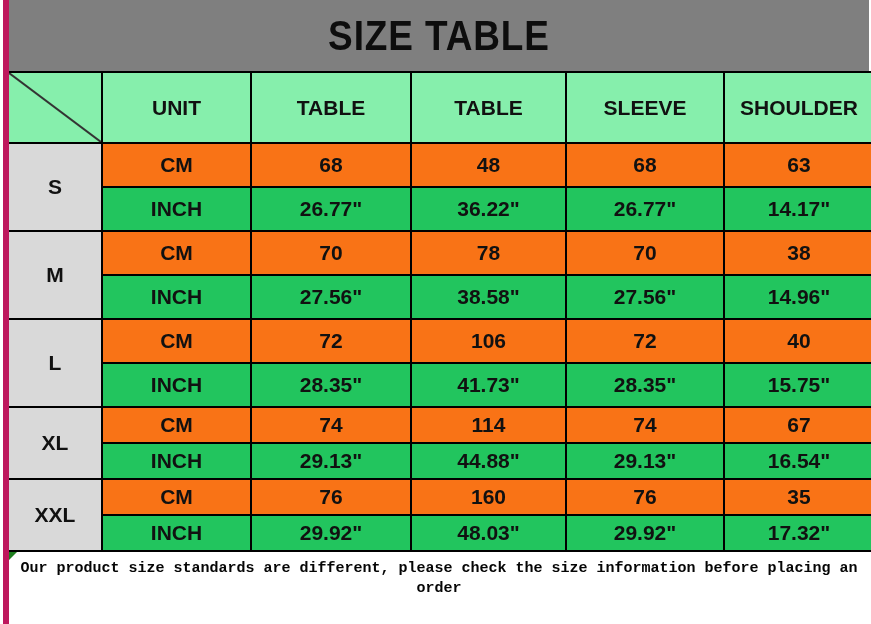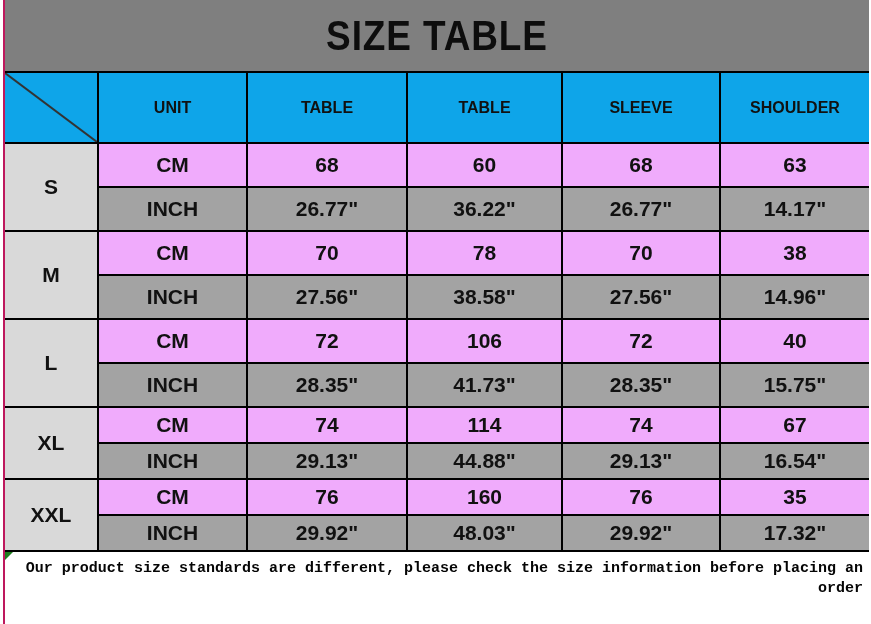--- a/index.html
+++ b/index.html
@@ -1,38 +1,38 @@
 <!DOCTYPE html>
 <html><head>
 <meta charset="utf-8">
 <style>
   html,body{margin:0;padding:0;background:#ffffff;}
   body{width:871px;height:624px;font-family:"Liberation Sans",sans-serif;overflow:hidden;}
-  .sheet{width:866px;height:624px;margin-left:3px;border-left:2px solid #be185d;box-sizing:border-box;}
+  .sheet{width:866px;height:624px;margin-left:3px;border-left:6px solid #be185d;box-sizing:border-box;}
 
   .title-bar{height:71px;background:#7f7f7f;display:flex;align-items:center;justify-content:center;}
   .title-bar .t{font-size:42px;font-weight:bold;color:#0d0d0d;letter-spacing:1px;transform:scaleX(0.88);}
 
   table.size-table{border-collapse:collapse;table-layout:fixed;width:864px;}
   table.size-table td,table.size-table th{border:2px solid #000;padding:0;text-align:center;vertical-align:middle;
     font-weight:bold;color:#111;font-size:21px;overflow:hidden;}
   table.size-table td:first-child,table.size-table th:first-child{border-left:none;}
   table.size-table td:last-child,table.size-table th:last-child{border-right:none;}
-  table.size-table tr.hdr th{height:69px;background:#0ea5e9;font-size:16px;border-top:2px solid #000;}
+  table.size-table tr.hdr th{height:69px;background:#86efac;font-size:21px;border-top:2px solid #000;}
   th.corner{background:#ffffff;position:relative;}
   th.corner svg{position:absolute;left:0;top:0;width:100%;height:100%;display:block;}
-  td.shaded{background:#a3a3a3;}
-  td.plain{background:#f0abfc;}
+  td.shaded{background:#22c55e;}
+  td.plain{background:#f97316;}
   tr.h-big td{height:42px;}
   tr.h-sml td{height:34px;}
   td.size-lab{background:#d9d9d9;font-size:23px;}
 
   .note{position:relative;min-height:65px;box-sizing:border-box;padding:7px 6px 0 6px;
     font-family:"Liberation Mono","DejaVu Sans Mono",monospace;font-weight:bold;font-size:15px;
-    line-height:20px;text-align:right;color:#050505;background:#ffffff;}
+    line-height:20px;text-align:center;color:#050505;background:#ffffff;}
   .note .corner-flag{position:absolute;left:0;top:0;width:0;height:0;
     border-top:8px solid #1e7e1e;border-right:8px solid transparent;}
 </style>
 </head>
 <body>
 
 <div class="sheet">
 
   <div class="title-bar">
     <span class="t">SIZE TABLE</span>
@@ -60,21 +60,21 @@
           <th>TABLE</th>
           <th>SLEEVE</th>
           <th>SHOULDER</th>
         </tr>
     </thead>
     <tbody id="tbody">
         <tr class="h-big">
           <td class="size-lab" rowspan="2">S</td>
           <td class="plain">CM</td>
           <td class="plain">68</td>
-          <td class="plain">60</td>
+          <td class="plain">48</td>
           <td class="plain">68</td>
           <td class="plain">63</td>
         </tr>
         <tr class="h-big">
           <td class="shaded">INCH</td>
           <td class="shaded">26.77"</td>
           <td class="shaded">36.22"</td>
           <td class="shaded">26.77"</td>
           <td class="shaded">14.17"</td>
         </tr>

